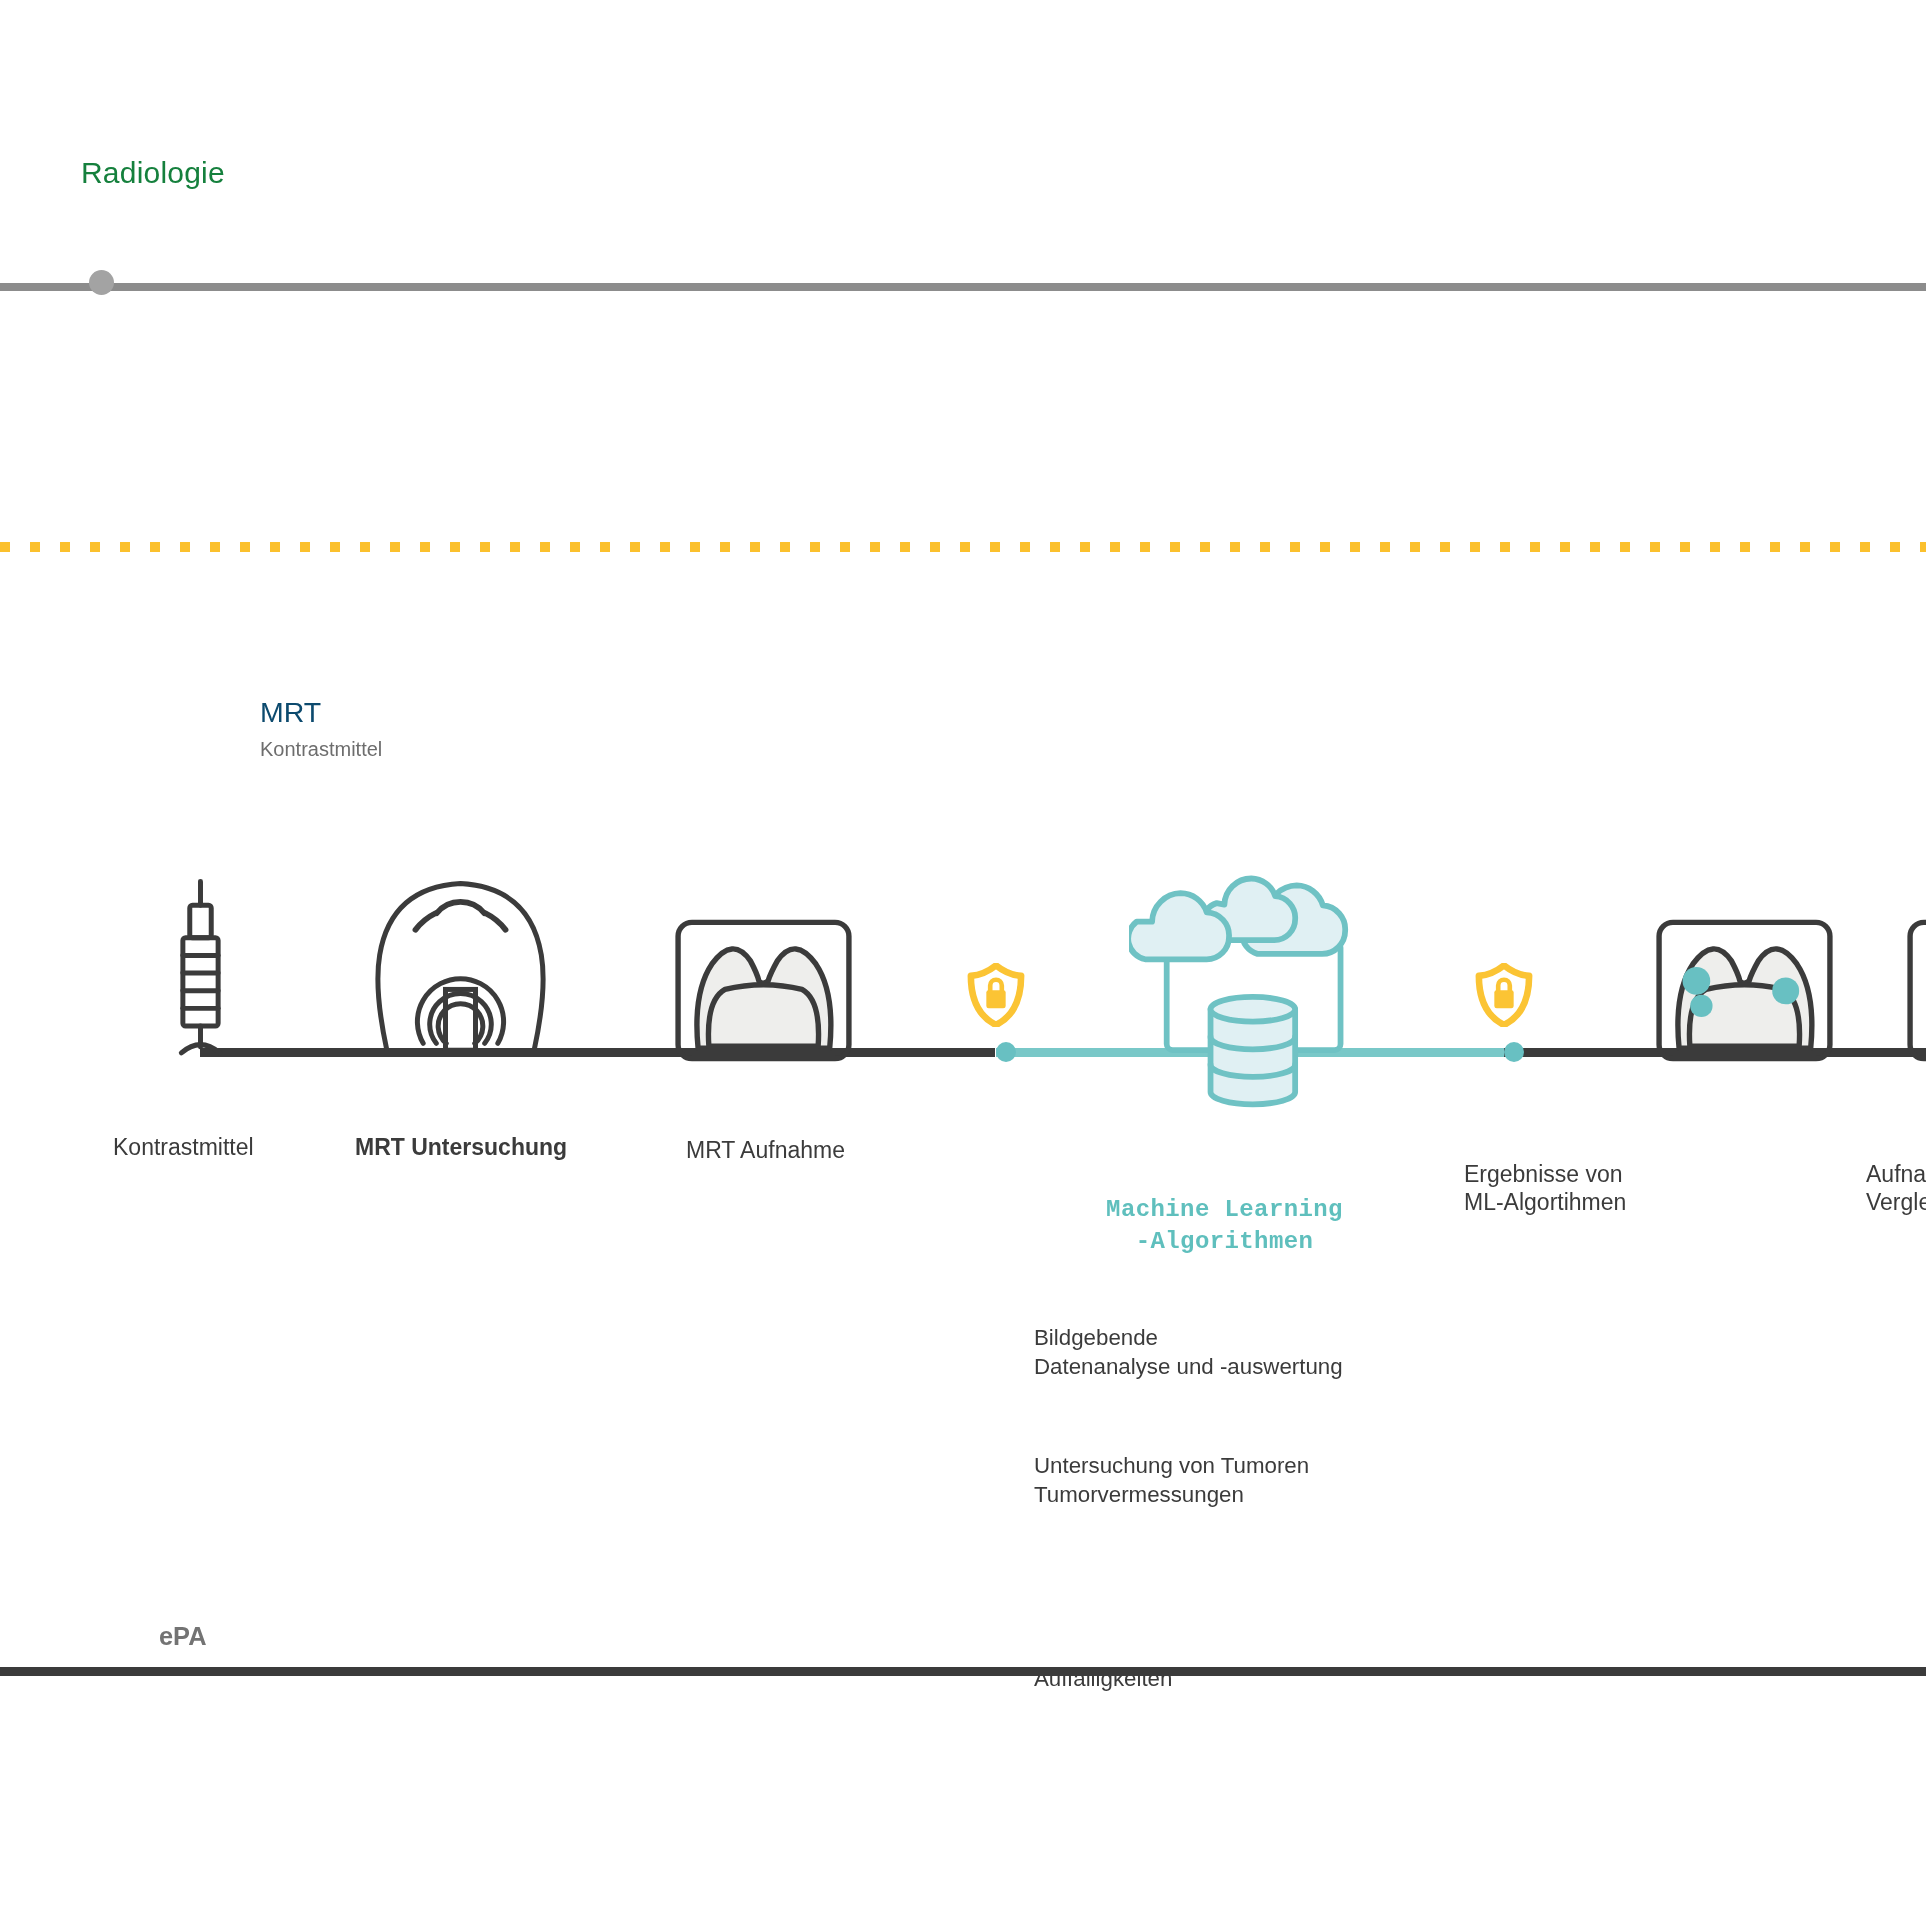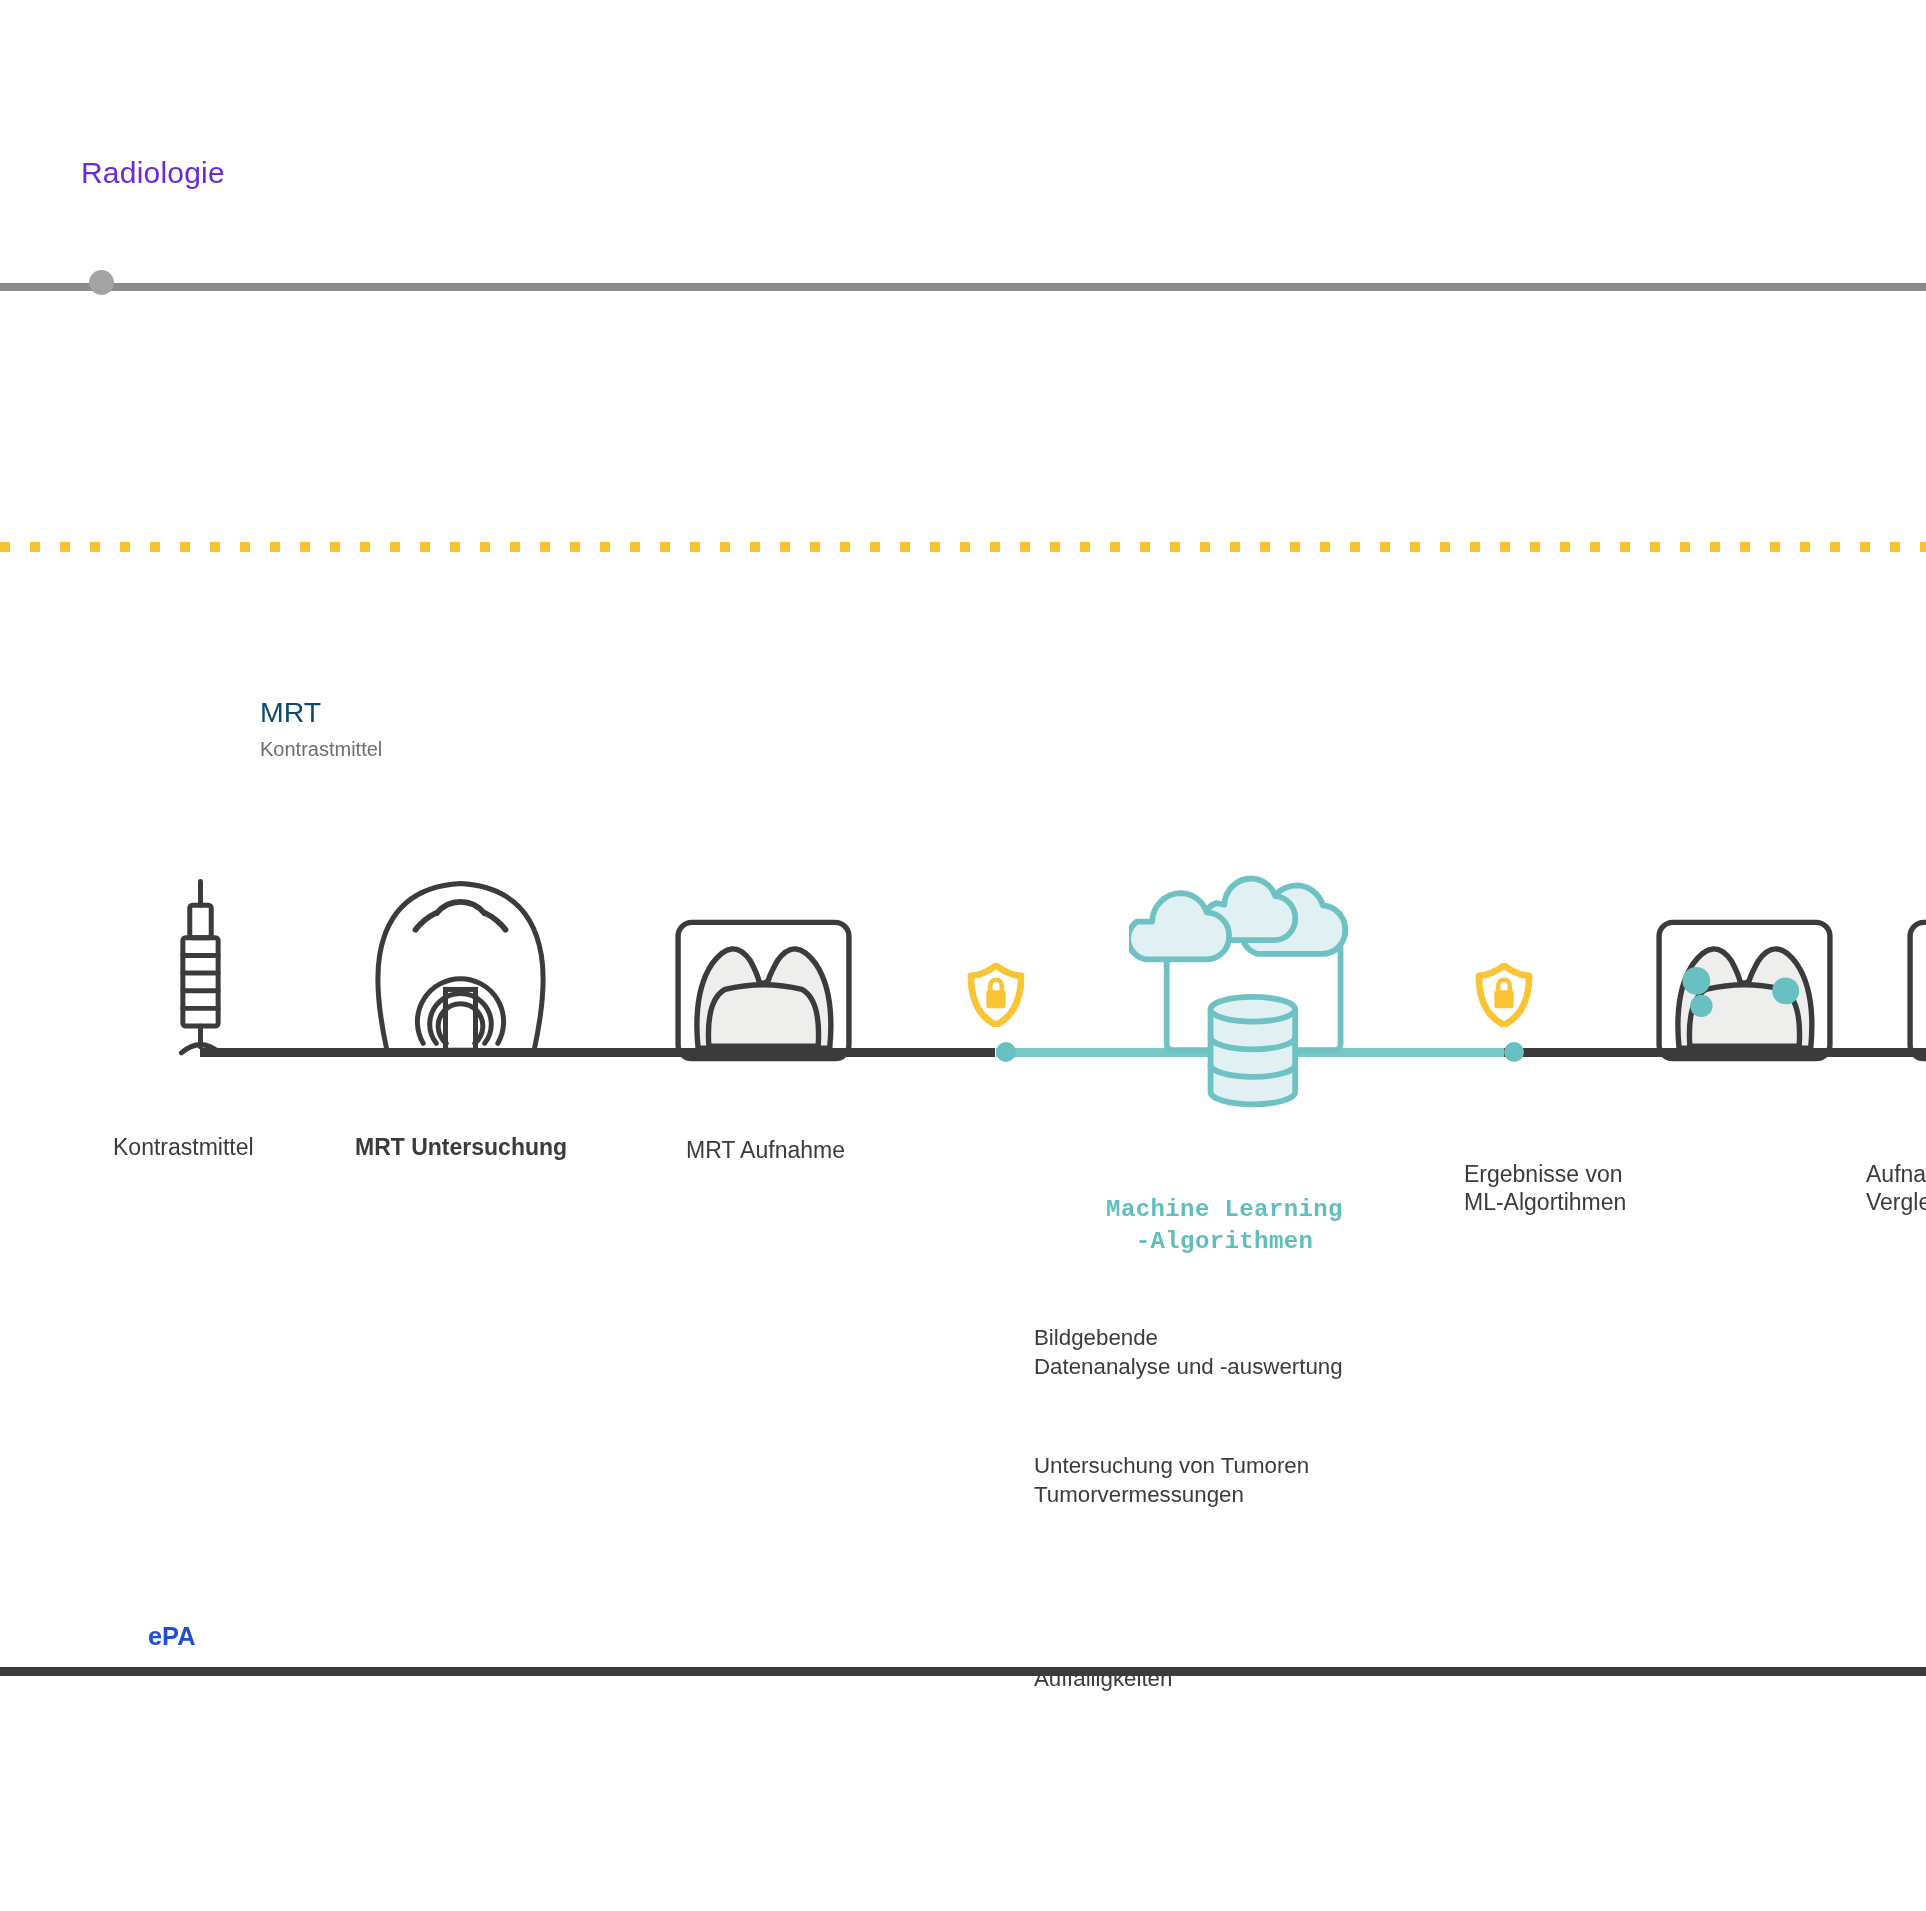--- a/index.html
+++ b/index.html
@@ -6,21 +6,21 @@
   body{
     font-family:"Liberation Sans", sans-serif;
     width:2457px;height:1911px;position:relative;overflow:hidden;
     color:#3b3b3b;
   }
   .stage{position:absolute;inset:0;}
   .abs{position:absolute;}
 
   
   #lane-radiologie-label{
-    left:81px;top:156px;font-size:30px;color:#6d28d9;letter-spacing:0.2px;
+    left:81px;top:156px;font-size:30px;color:#15803d;letter-spacing:0.2px;
     white-space:nowrap;
   }
   #lane-radiologie-rule{
     left:0;top:283px;width:2457px;height:7.7px;background:#8c8c8c;
   }
   #lane-radiologie-node{
     left:89px;top:270px;width:25.4px;height:25.4px;border-radius:50%;
     background:#a3a3a3;
   }
 
@@ -69,21 +69,21 @@
     font-family:"Liberation Mono", monospace;font-size:24px;color:#5fbfbd;
     text-align:center;line-height:1.32;font-weight:700;letter-spacing:0.4px;
   }
   .ml-bullet{position:absolute;left:1034px;font-size:22.3px;color:#3b3b3b;line-height:1.28;white-space:nowrap;}
   #ml-b1{top:1324px;}
   #ml-b2{top:1452px;}
   #ml-b3{top:1665px;}
 
   
   #lane-epa-label{
-    left:148px;top:1622px;font-size:25.4px;font-weight:700;color:#1d4ed8;white-space:nowrap;
+    left:159px;top:1622px;font-size:25.4px;font-weight:700;color:#737373;white-space:nowrap;
   }
   #lane-epa-rule{left:0;top:1667px;width:2457px;height:8.5px;background:#3b3b3b;}
 </style>
 </head>
 <body>
 
 <div class="stage">
 
   <div class="abs" id="lane-radiologie-label">Radiologie</div>
   <div class="abs" id="lane-radiologie-rule"></div>

